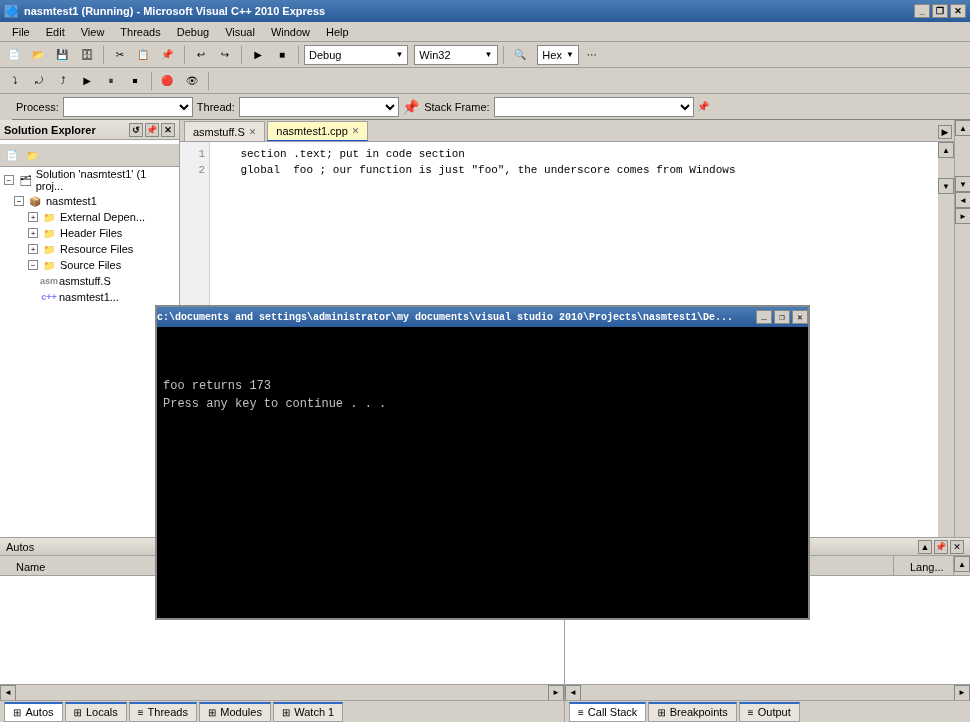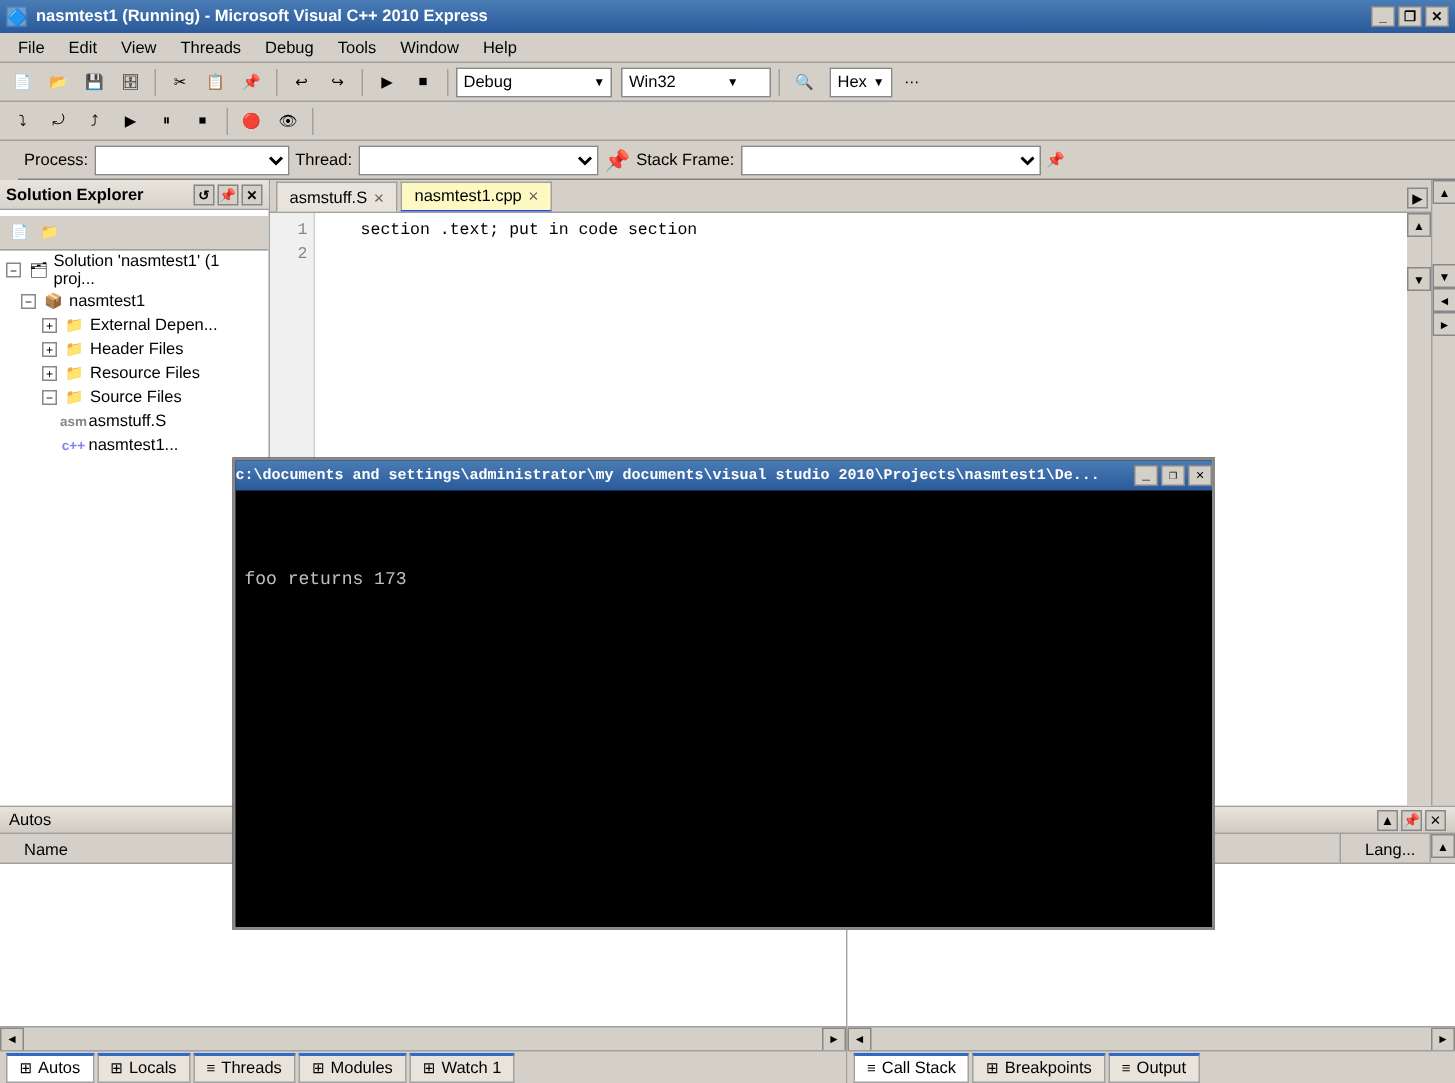--- a/index.html
+++ b/index.html
@@ -317,21 +317,21 @@
     <div class="title-btn">✕</div>
   </div>
 </div>
 
 <div class="menu-bar">
   <span class="menu-item">File</span>
   <span class="menu-item">Edit</span>
   <span class="menu-item">View</span>
   <span class="menu-item">Threads</span>
   <span class="menu-item">Debug</span>
-  <span class="menu-item">Tools</span>
+  <span class="menu-item">Visual</span>
   <span class="menu-item">Window</span>
   <span class="menu-item">Help</span>
 </div>
 
 <div class="toolbar">
   <div class="tb-btn">📄</div>
   <div class="tb-btn">📂</div>
   <div class="tb-btn">💾</div>
   <div class="tb-btn">🗄</div>
   <div class="tb-separator"></div>
@@ -343,21 +343,21 @@
   <div class="tb-btn">↪</div>
   <div class="tb-separator"></div>
   <div class="tb-btn">▶</div>
   <div class="tb-btn">■</div>
   <div class="tb-separator"></div>
   <div class="tb-dropdown">
     <span>Debug</span>
     <span style="width:50px"></span>
     <span class="tb-dropdown-arrow">▼</span>
   </div>
-  <div class="tb-dropdown" style="width:100px; margin-left:4px;">
+  <div class="tb-dropdown" style="width:84px; margin-left:4px;">
     <span>Win32</span>
     <span style="width:30px"></span>
     <span class="tb-dropdown-arrow">▼</span>
   </div>
   <div class="tb-separator"></div>
   <div class="tb-btn">🔍</div>
   <div class="tb-dropdown" style="margin-left:4px;">
     <span>Hex</span>
     <span class="tb-dropdown-arrow">▼</span>
   </div>
@@ -462,20 +462,21 @@
         <div class="panel-btn" style="margin:2px;">▶</div>
       </div>
 
       <div class="editor-wrapper">
         <div class="line-numbers">
           <div class="line-num">1</div>
           <div class="line-num">2</div>
         </div>
         <div class="code-area">
           <div class="code-line">    section .text; put in code section</div>
+          <div class="code-line">    global  foo ; our function is just "foo", the underscore comes from Windows</div>
         </div>
         <div class="scrollbar-v">
           <div class="scroll-arrow">▲</div>
           <div style="flex:1; background:#d4d0c8; min-height:20px;"></div>
           <div class="scroll-arrow" style="margin-top:auto;">▼</div>
         </div>
       </div>
     </div>
 
     <div class="right-scroll">
@@ -490,20 +491,21 @@
       <div class="console-title-bar">
         <span style="font-size:10px; overflow:hidden; white-space:nowrap; max-width:590px;">c:\documents and settings\administrator\my documents\visual studio 2010\Projects\nasmtest1\De...</span>
         <div class="console-title-buttons">
           <div class="title-btn" style="background:#d4d0c8; color:#000;">_</div>
           <div class="title-btn" style="background:#d4d0c8; color:#000;">❐</div>
           <div class="title-btn" style="background:#d4d0c8; color:#000;">✕</div>
         </div>
       </div>
       <div class="console-content">
         <div style="color:#c0c0c0; font-family: 'Courier New', monospace; font-size:12px; line-height:18px;margin-top:44px;">foo returns 173</div>
+        <div style="color:#c0c0c0; font-family: 'Courier New', monospace; font-size:12px; line-height:18px;">Press any key to continue . . .</div>
       </div>
     </div>
   </div>
 
   <div class="bottom-area">
 
     <div class="bottom-left">
       <div class="bottom-panel-header">
         <span>Autos</span>
         <div class="bottom-panel-controls">

